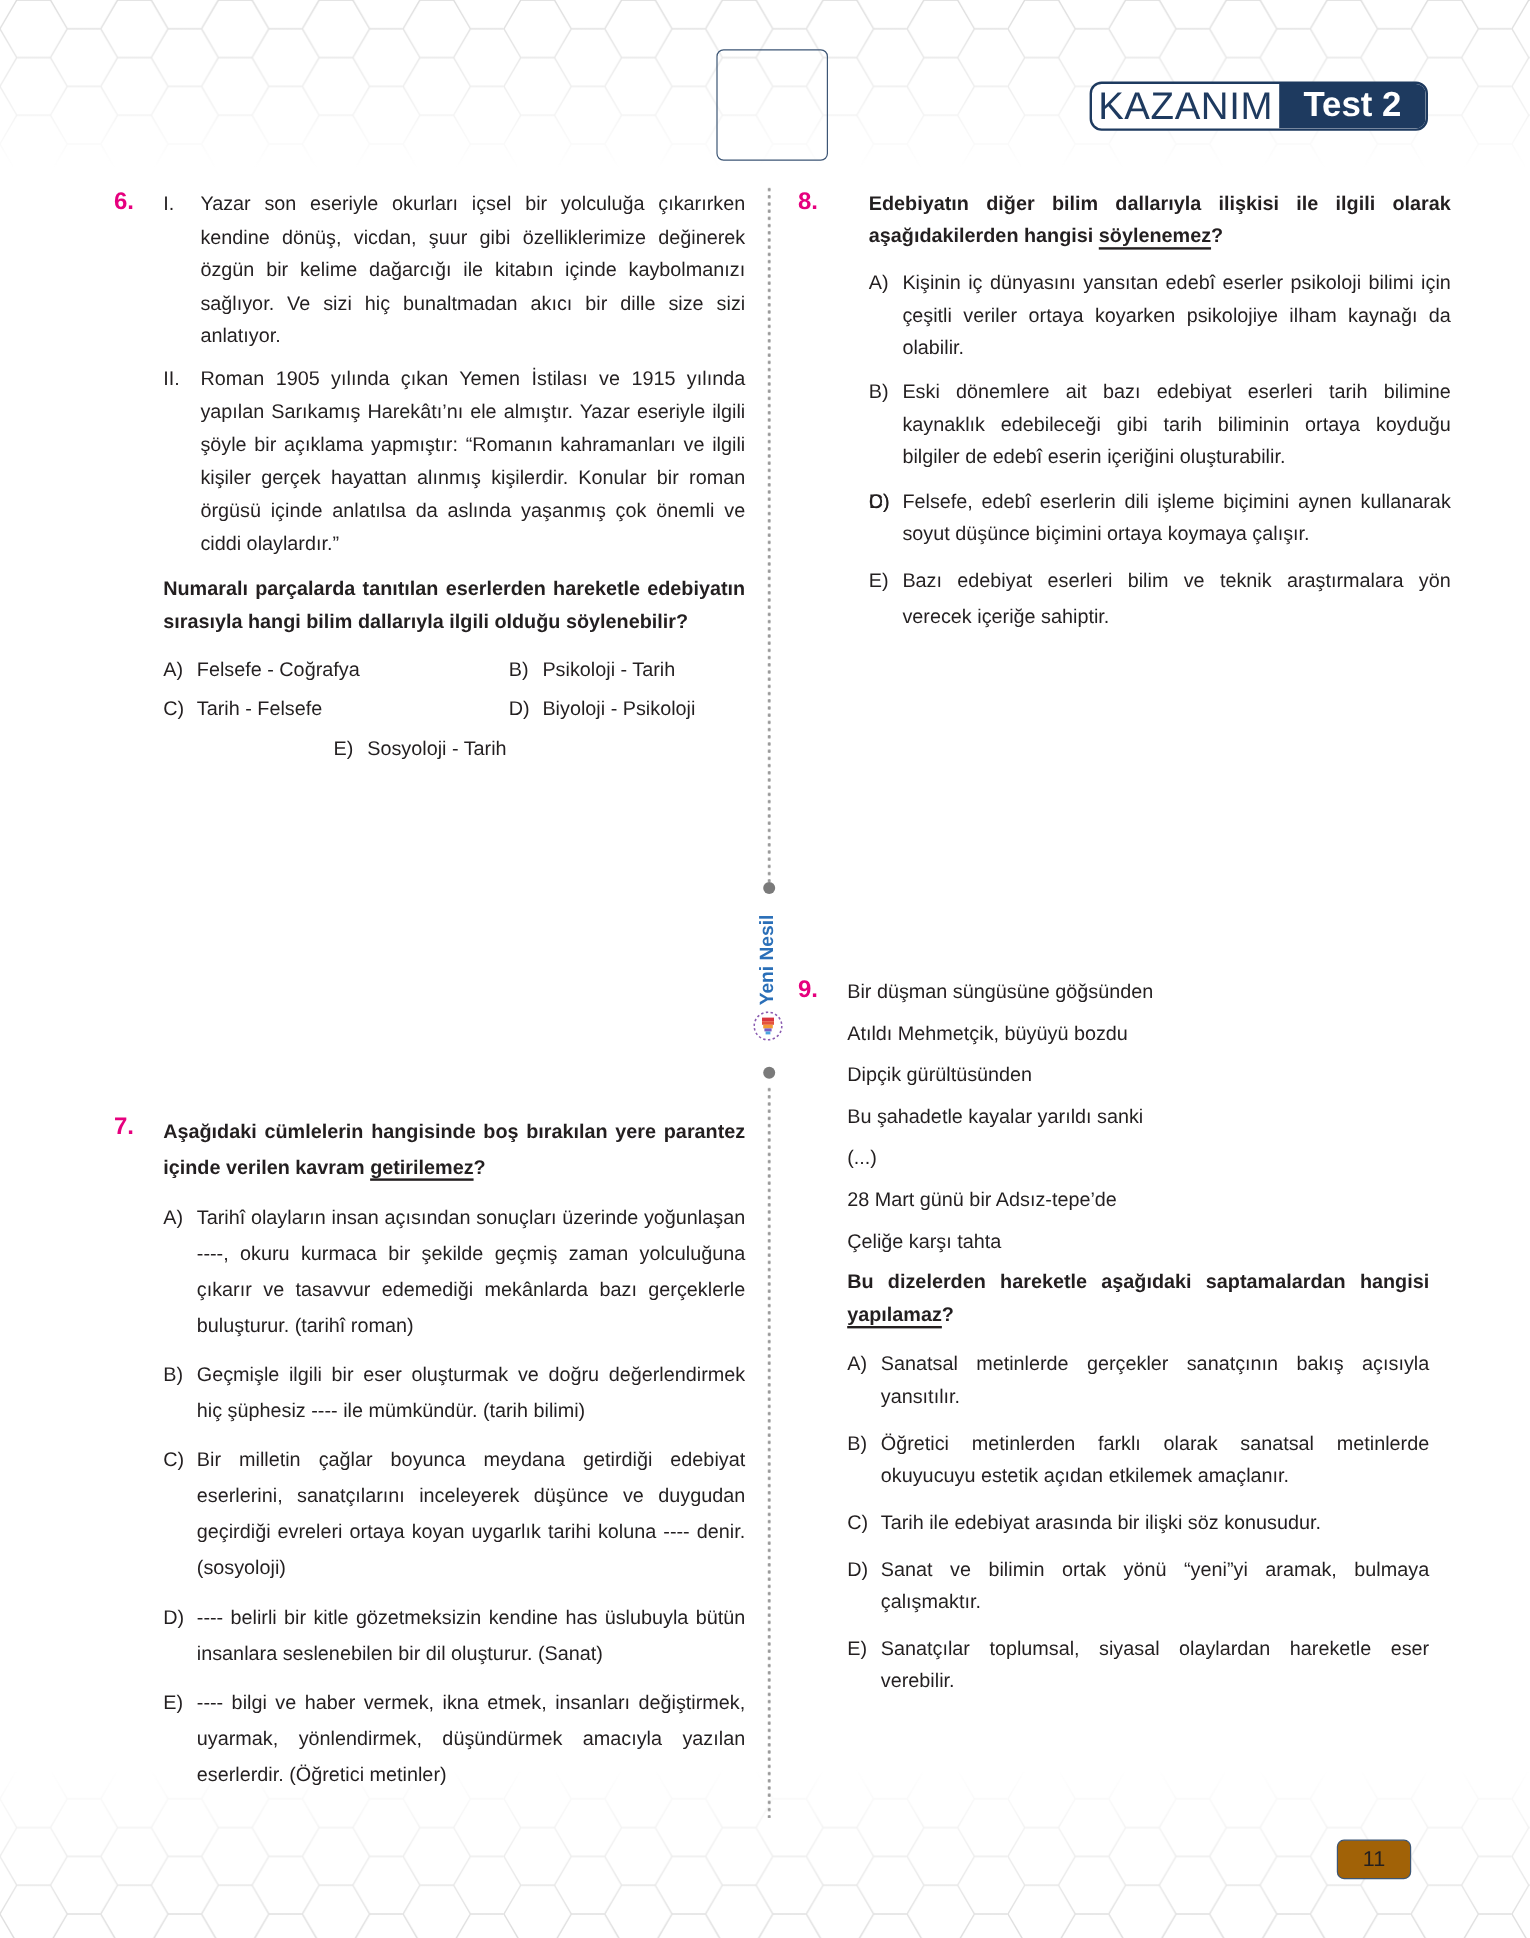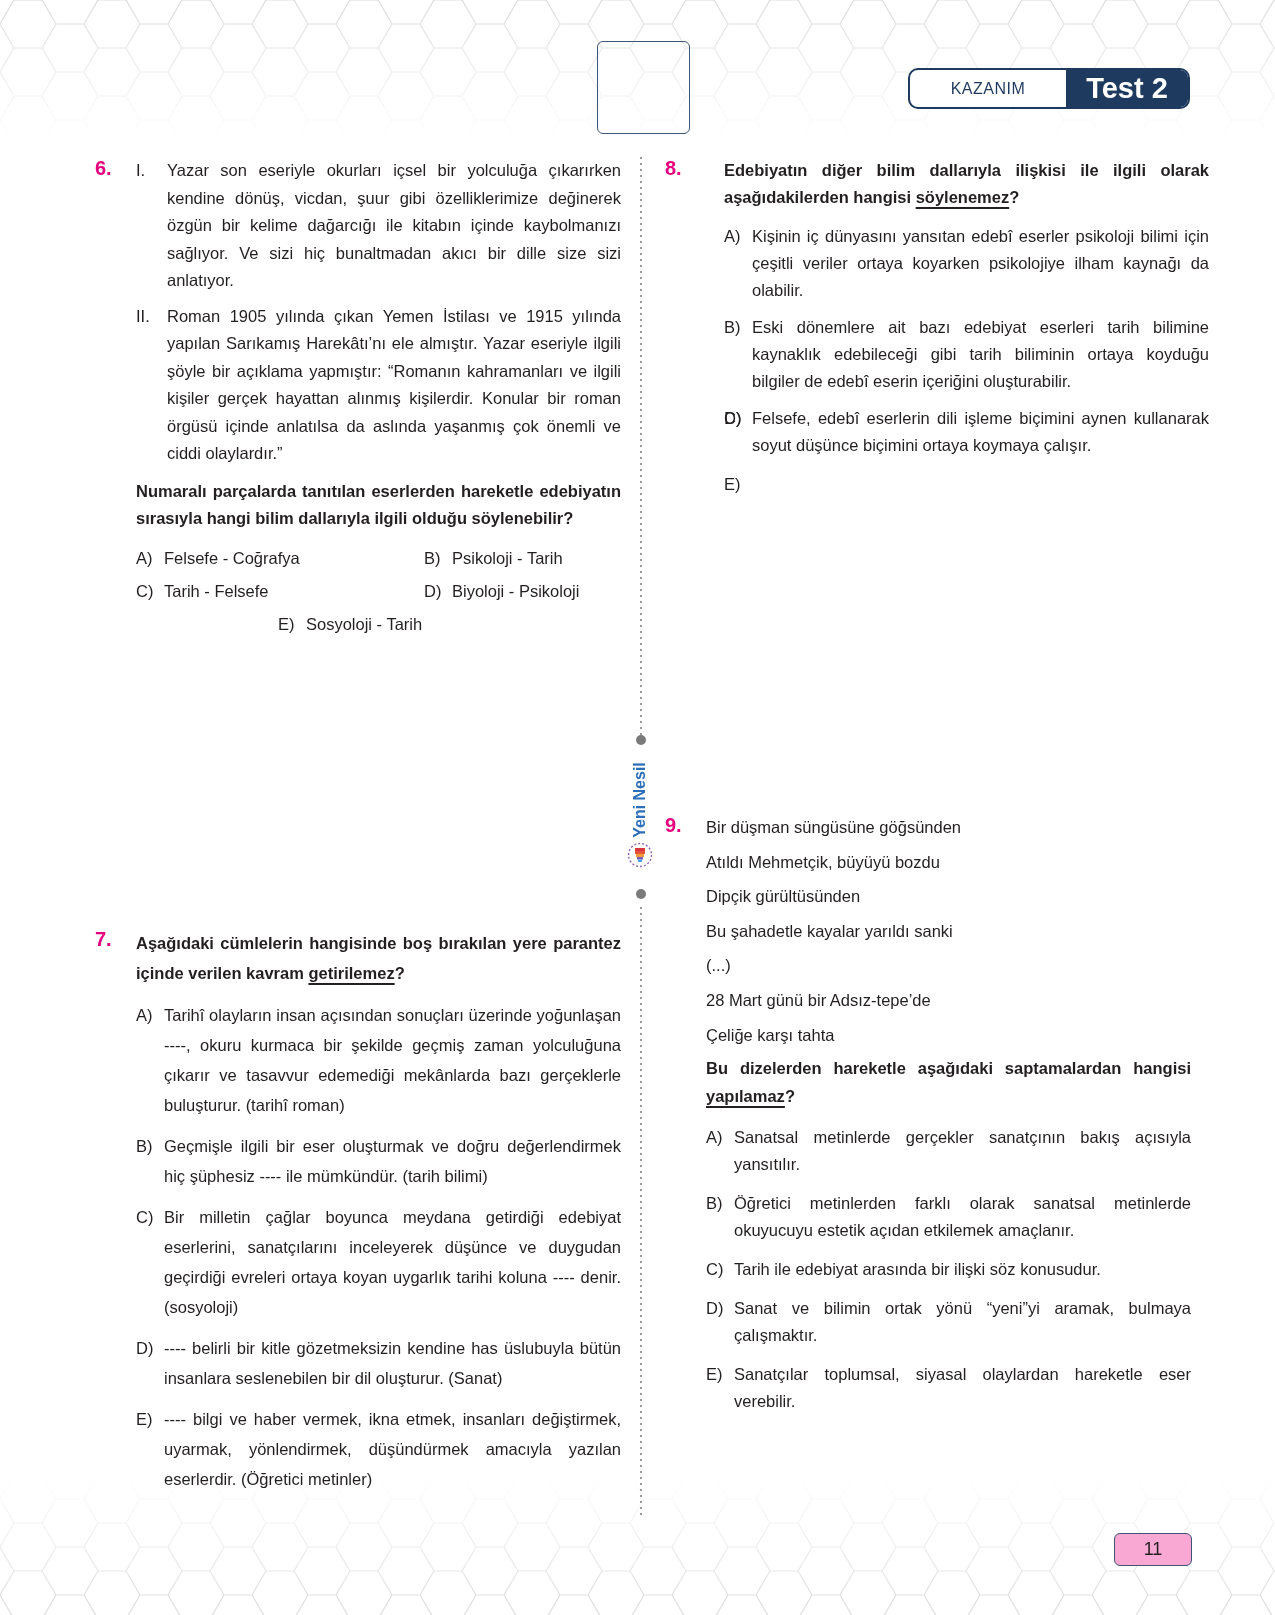--- a/index.html
+++ b/index.html
@@ -20,21 +20,21 @@
     position: absolute; left: 597px; top: 41px; width: 93px; height: 93px;
     border: 1.5px solid #3d5675; border-radius: 6px; background: transparent;
   }
   .badge {
     position: absolute; left: 908px; top: 68px; height: 41px; width: 282px;
     display: flex; border: 2px solid #1e3a5f; border-radius: 10px; overflow: hidden;
     background: #fff;
   }
   .badge-left {
     flex: 0 0 156px; display: flex; align-items: center; justify-content: center;
-    font-size: 16px; letter-spacing: 0.5px; color: #1e3a5f; font-weight: normal;
+    font-size: 32px; letter-spacing: 0.5px; color: #1e3a5f; font-weight: normal;
   }
   .badge-right {
     flex: 1; background: #1e3a5f; color: #fff; display: flex; align-items: center; justify-content: center;
     font-size: 29px; font-weight: bold;
   }
 
   .divider {
     position: absolute; left: 639px; width: 4px;
     background-image: radial-gradient(circle, #9a9a9a 1.3px, transparent 1.5px);
     background-size: 4px 6px; background-repeat: repeat-y;
@@ -66,22 +66,22 @@
   .bold { font-weight: bold; }
   .u { text-decoration: underline; text-decoration-thickness: 1.5px; text-underline-offset: 4px; }
 
   .item { position: relative; padding-left: 31px; }
   .item .lbl { position: absolute; left: 0; top: 0; }
 
   .opt { position: relative; padding-left: 28px; }
   .opt .lbl { position: absolute; left: 0; top: 0; }
 
   .page-num {
-    position: absolute; left: 1114px; top: 1533px; width: 78px; height: 33px;
-    border: 1.5px solid #3d5675; border-radius: 6px; background: #f9a8d4;
+    position: absolute; left: 1114px; top: 1533px; width: 62px; height: 33px;
+    border: 1.5px solid #3d5675; border-radius: 6px; background: #a16207;
     display: flex; align-items: center; justify-content: center; font-size: 18px;
   }
 </style>
 </head>
 <body>
 
 <svg class="bg-hex bg-top" viewBox="0 0 1275 140" preserveAspectRatio="none">
   <defs>
     <pattern id="hexp" width="84" height="48" patternUnits="userSpaceOnUse">
       <path d="M0 24 L14 0 L42 0 L56 24 L42 48 L14 48 Z M56 24 L84 24" fill="none" stroke="#dcdcdc" stroke-width="1.2"></path>
@@ -203,20 +203,21 @@
   </div>
   <div class="opt justify" style="margin-top:10px;">
     <span class="lbl">C)</span>
   </div>
   <div class="opt justify" style="margin-top:10px;">
     <span class="lbl">D)</span>
     <span>Felsefe, edebî eserlerin dili işleme biçimini aynen kullanarak soyut düşünce biçimini ortaya koymaya çalışır.</span>
   </div>
   <div class="opt justify" style="margin-top:10px; line-height:30px;">
     <span class="lbl">E)</span>
+    <span>Bazı edebiyat eserleri bilim ve teknik araştırmalara yön verecek içeriğe sahiptir.</span>
   </div>
 </div>
 
 <div class="qnum" style="left:665px; top:814px;">9.</div>
 <div class="q" style="left:706px; top:814px; width:485px; line-height:27px;">
   <div style="line-height:34.6px; margin-top:-4px;">
     <div>Bir düşman süngüsüne göğsünden</div>
     <div>Atıldı Mehmetçik, büyüyü bozdu</div>
     <div>Dipçik gürültüsünden</div>
     <div>Bu şahadetle kayalar yarıldı sanki</div>

